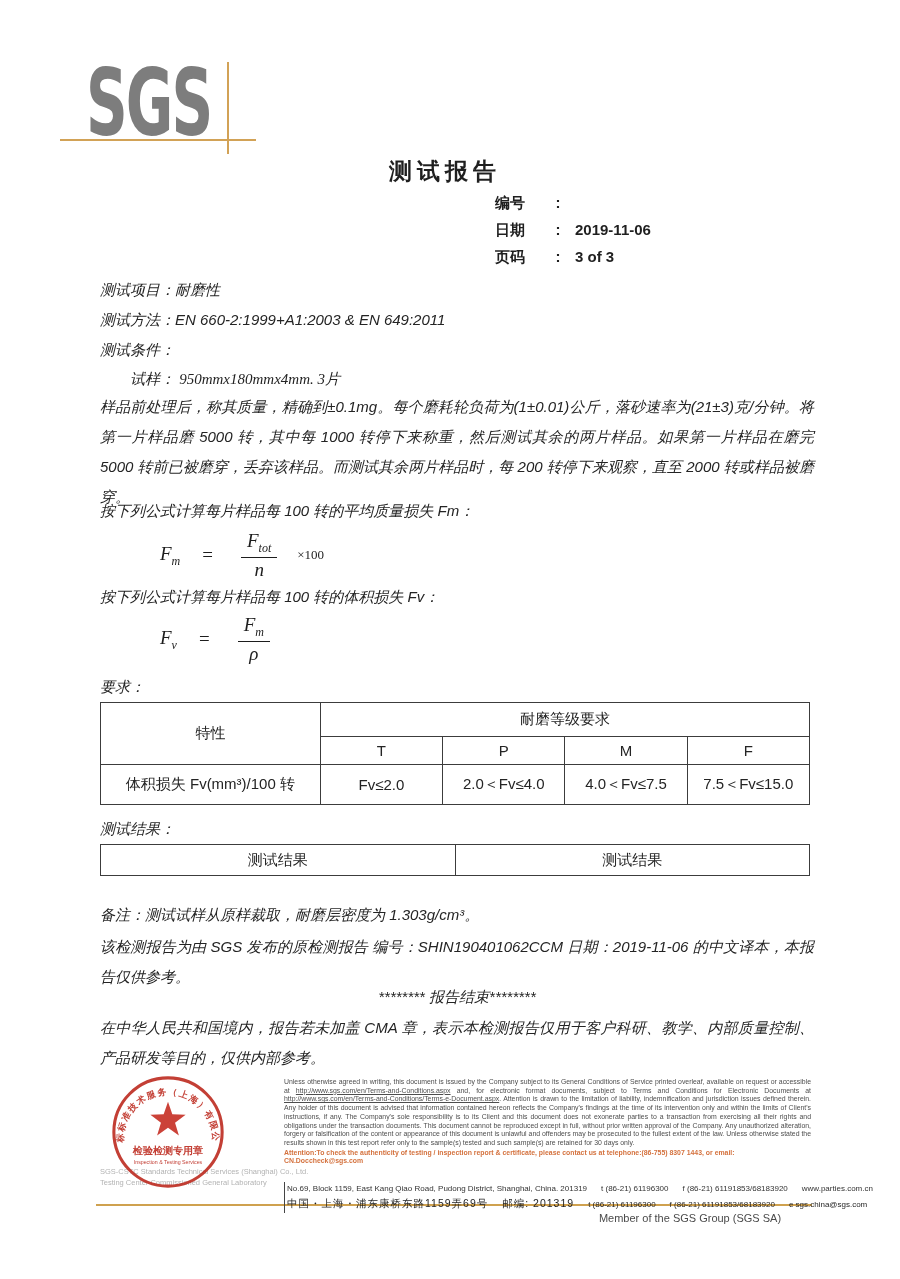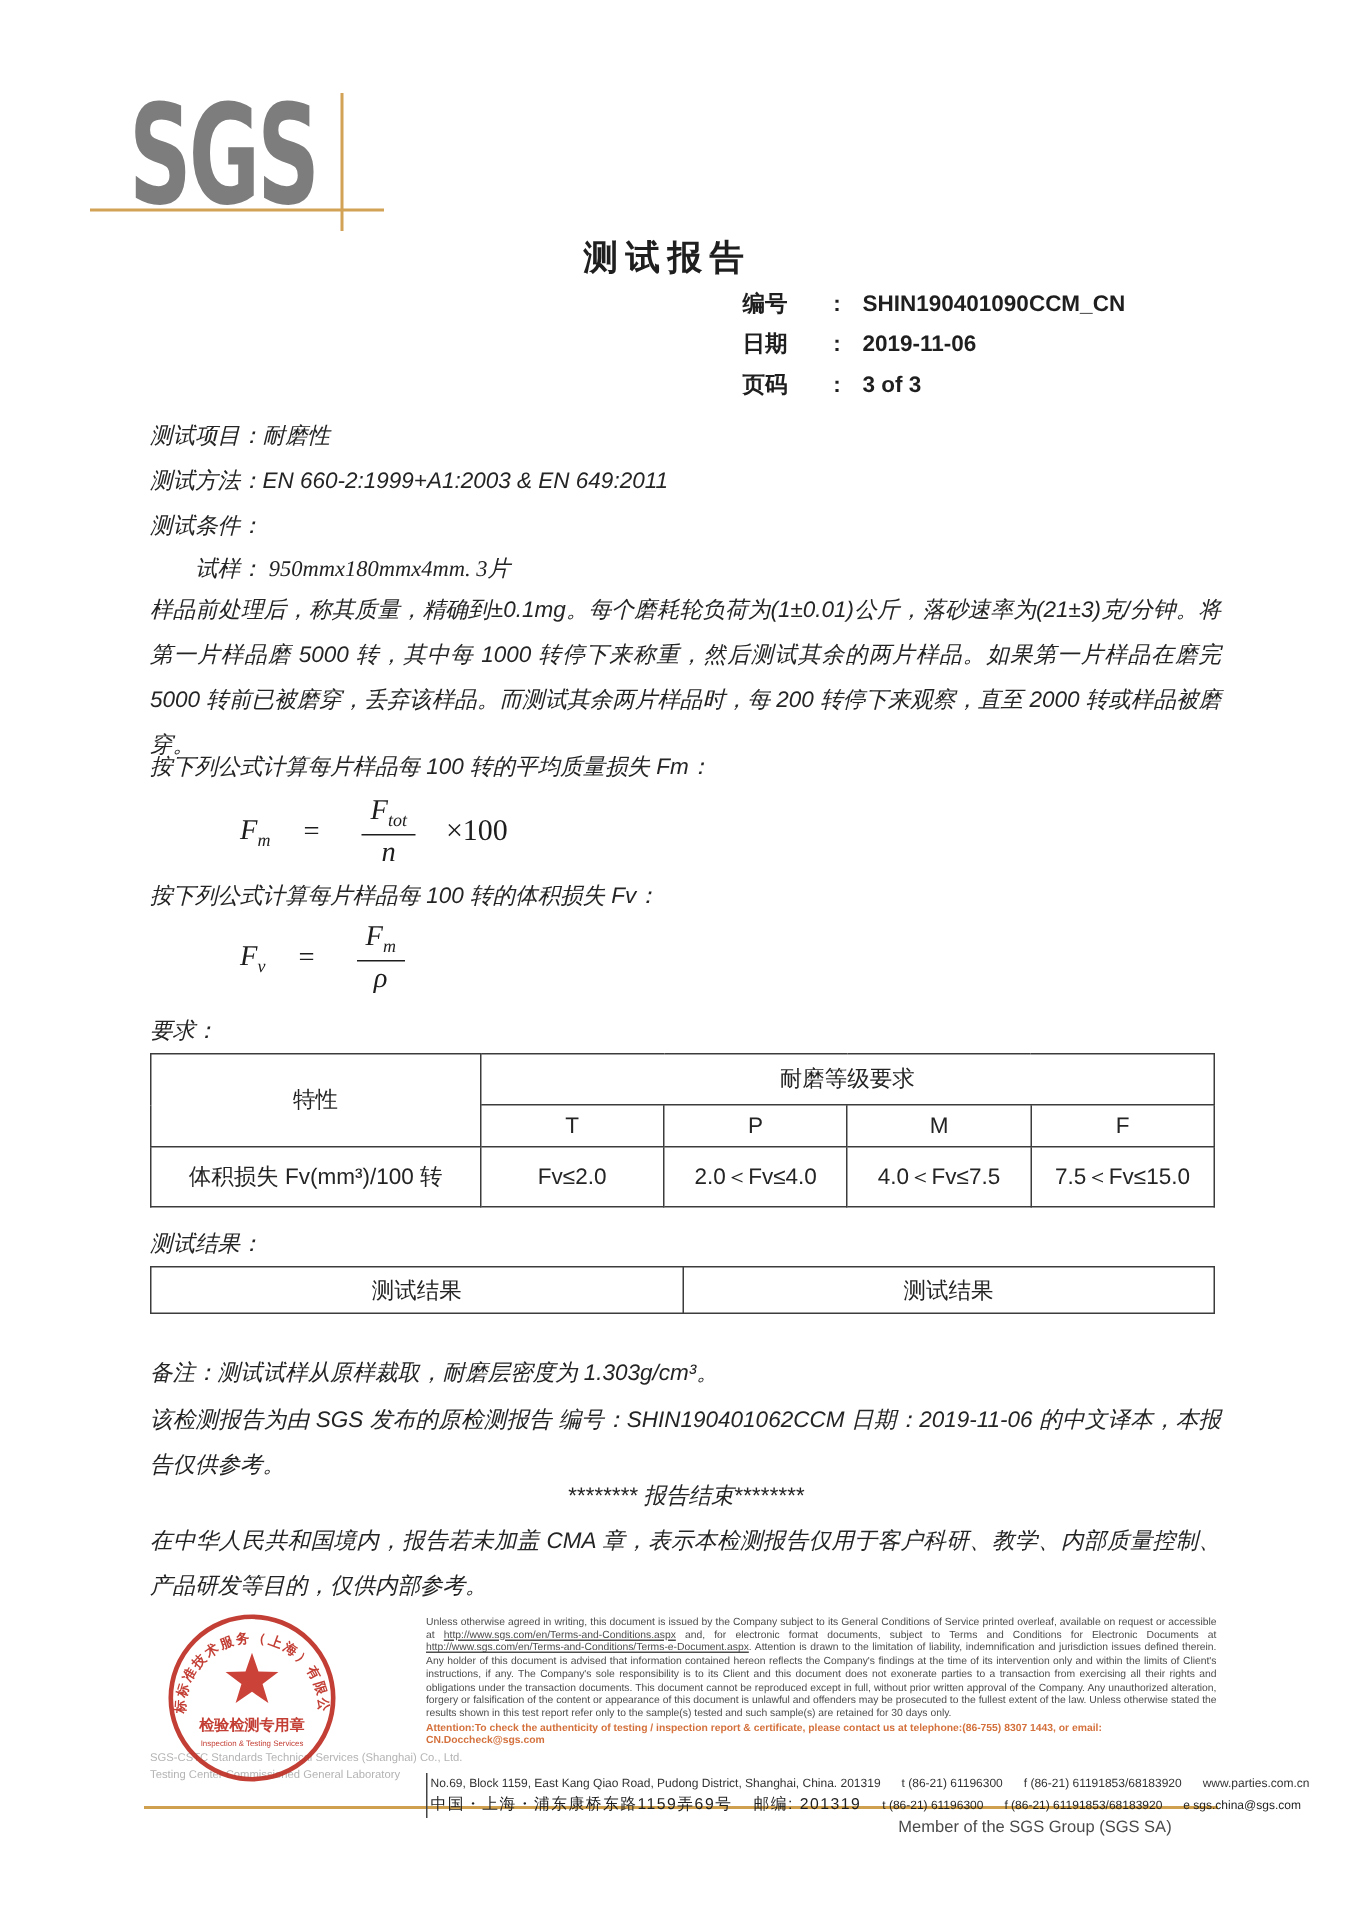--- a/index.html
+++ b/index.html
@@ -33,21 +33,21 @@
   .para{ text-align:justify; line-height:30px; }
 
   
   .formula{ font-family:"Liberation Serif", serif; font-style:italic; font-size:19px; color:#1d1d1d;
             display:flex; align-items:center;gap:14px; }
   .formula sub{ font-size:12px; font-style:italic; }
   .frac{ display:inline-flex; flex-direction:column; align-items:center; margin:0 6px; vertical-align:middle; }
   .frac .num{ padding:0 6px 1px 6px; border-bottom:1.4px solid #1d1d1d; text-align:center; }
   .frac .den{ padding-top:1px; text-align:center; }
   .eqsign{ margin:0 8px; font-style:normal; }
-  .ftail{ font-style:normal; font-size:20px; }
+  .ftail{ font-style:normal; font-size:13px; }
 
   
   table{ border-collapse:collapse; width:710px; table-layout:fixed; }
   td{ border:1.6px solid #3c3c3c; text-align:center; font-size:15px; color:#242424; padding:2px 4px; }
   .t-req .c-feature{ width:31%; }
   .t-req .r-group td{ height:34px; }
   .t-req .r-grades td{ height:28px; }
   .t-req .r-vals td{ height:40px; }
   .t-res td{ height:31px; }
 
@@ -73,21 +73,20 @@
 <div class="abs logo-text">SGS</div>
 <div class="abs cross-v"></div>
 <div class="abs cross-h"></div>
 
 <div class="abs doc-title">测试报告</div>
 
 <div class="abs meta">
   <div class="meta-row">
     <span class="meta-label">编号</span>
     <span class="meta-colon">:</span>
-    <span>SHIN190401090CCM_CN</span>
   </div>
   <div class="meta-row">
     <span class="meta-label">日期</span>
     <span class="meta-colon">:</span>
     <span>2019-11-06</span>
   </div>
   <div class="meta-row">
     <span class="meta-label">页码</span>
     <span class="meta-colon">:</span>
     <span>3 of 3</span>

